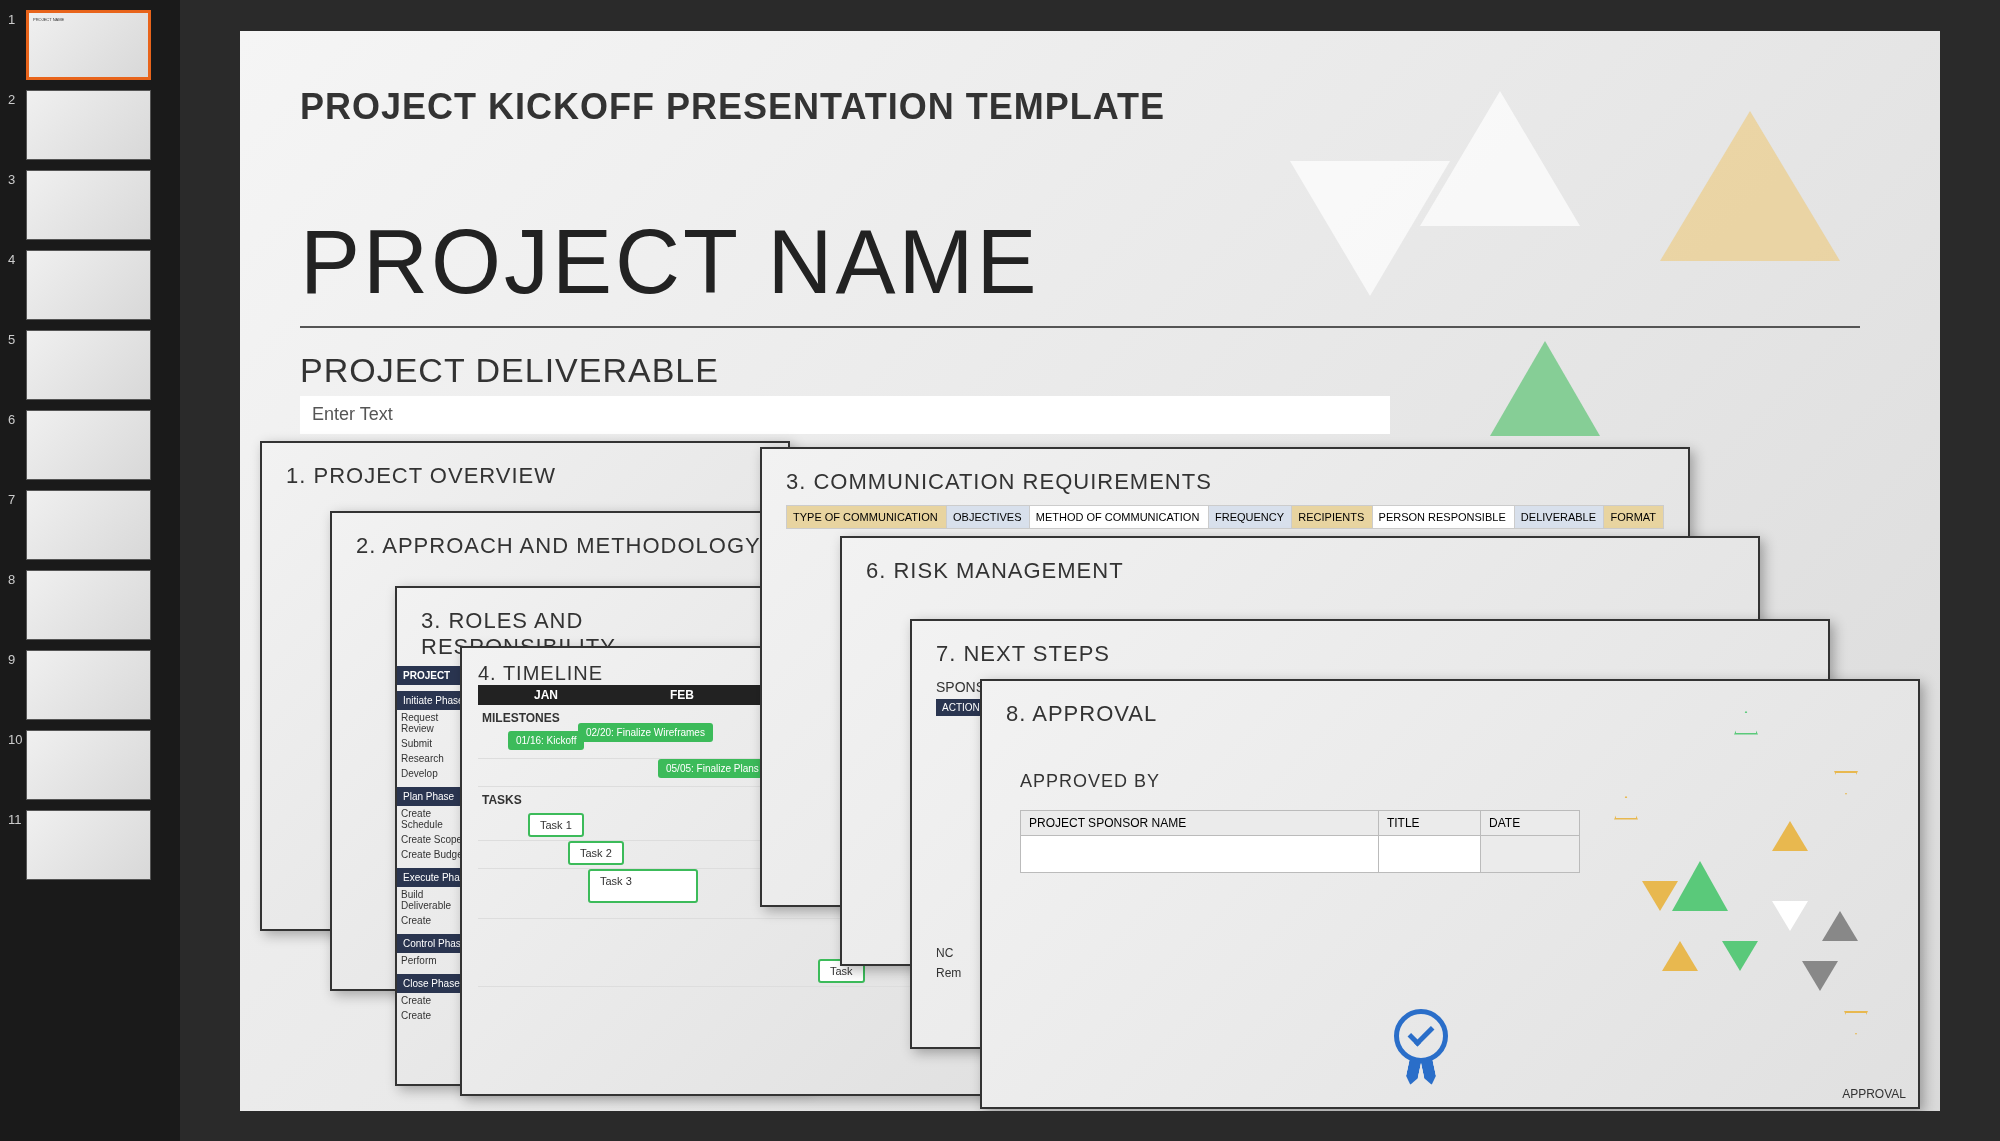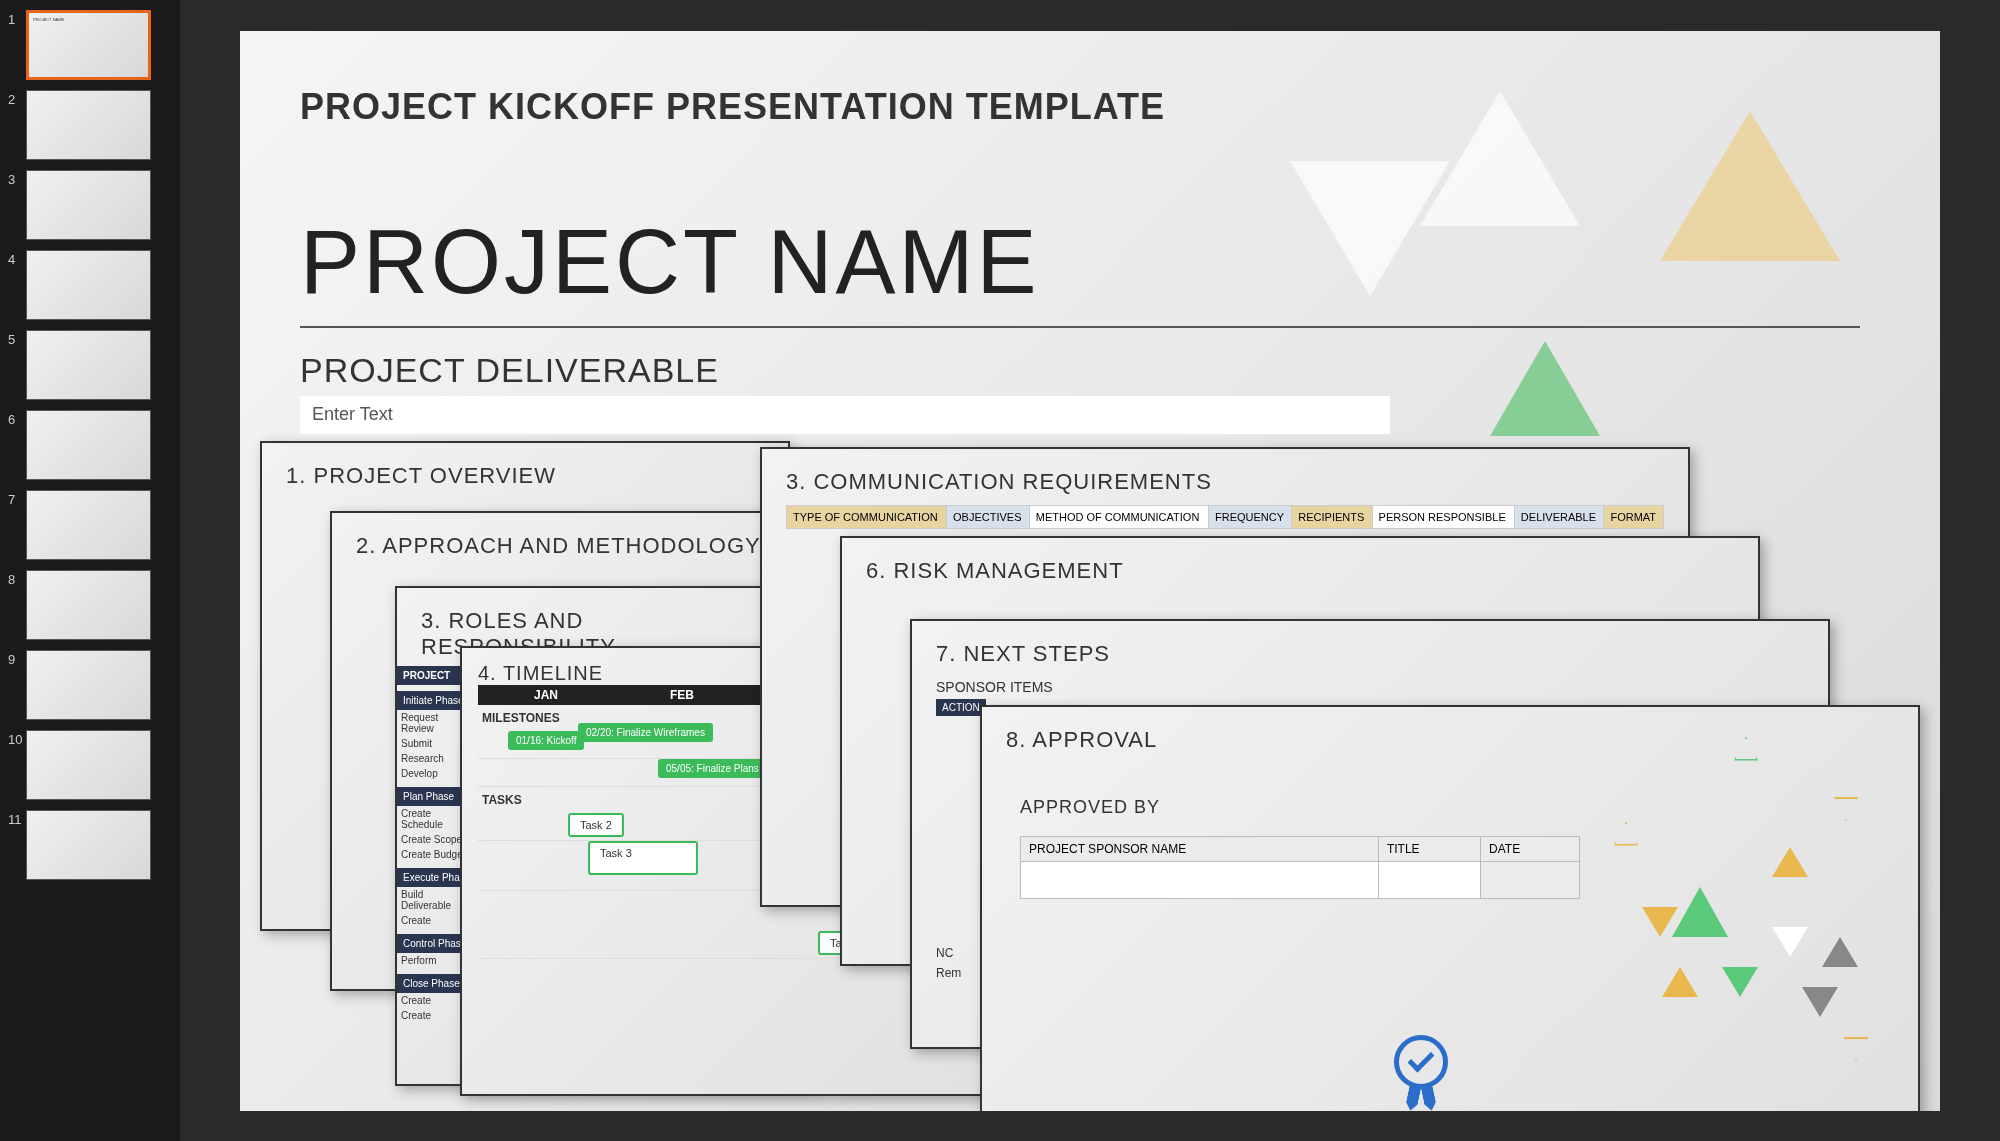--- a/index.html
+++ b/index.html
@@ -202,20 +202,23 @@
       <div class="tl-section-label">MILESTONES</div>
       <div class="tl-row">
         <div class="tl-bar" style="left:30px; top:0;">01/16: Kickoff</div>
         <div class="tl-bar" style="left:100px; top:-8px;">02/20: Finalize Wireframes</div>
       </div>
       <div class="tl-row">
         <div class="tl-bar" style="left:180px; top:0;">05/05: Finalize Plans</div>
       </div>
       <div class="tl-section-label">TASKS</div>
       <div class="tl-row">
+          <div class="tl-task" style="left:50px;">Task 1</div>
+        </div>
+      <div class="tl-row">
           <div class="tl-task" style="left:90px;">Task 2</div>
         </div>
       <div class="tl-row" style="height:50px;">
           <div class="tl-task" style="left:110px; height:34px; width:110px;">Task 3</div>
         </div>
       <div class="tl-row" style="margin-top:40px;">
           <div class="tl-task" style="left:340px;">Task</div>
         </div>
     </div>
 
@@ -244,21 +247,21 @@
     <div class="card" style="top:588px; left:670px; width:920px; height:430px;">
       <div class="card-title">7. NEXT STEPS</div>
       <div class="action-title">SPONSOR ITEMS</div>
       <div class="action-bar">ACTION</div>
       <div class="nc-box">
           <div>NC</div>
           <div style="margin-top:6px;">Rem</div>
         </div>
     </div>
 
-    <div class="card" style="top:674px; left:740px; width:940px; height:430px;">
+    <div class="card" style="top:648px; left:740px; width:940px; height:430px;">
       <div class="card-title">8. APPROVAL</div>
       <div style="margin-top:44px; margin-left:14px;">
         <div class="approval-text">APPROVED BY</div>
         <table class="approval-table">
           <tbody>
               <tr>
                 <th>PROJECT SPONSOR NAME</th>
                 <th>TITLE</th>
                 <th>DATE</th>
               </tr>

